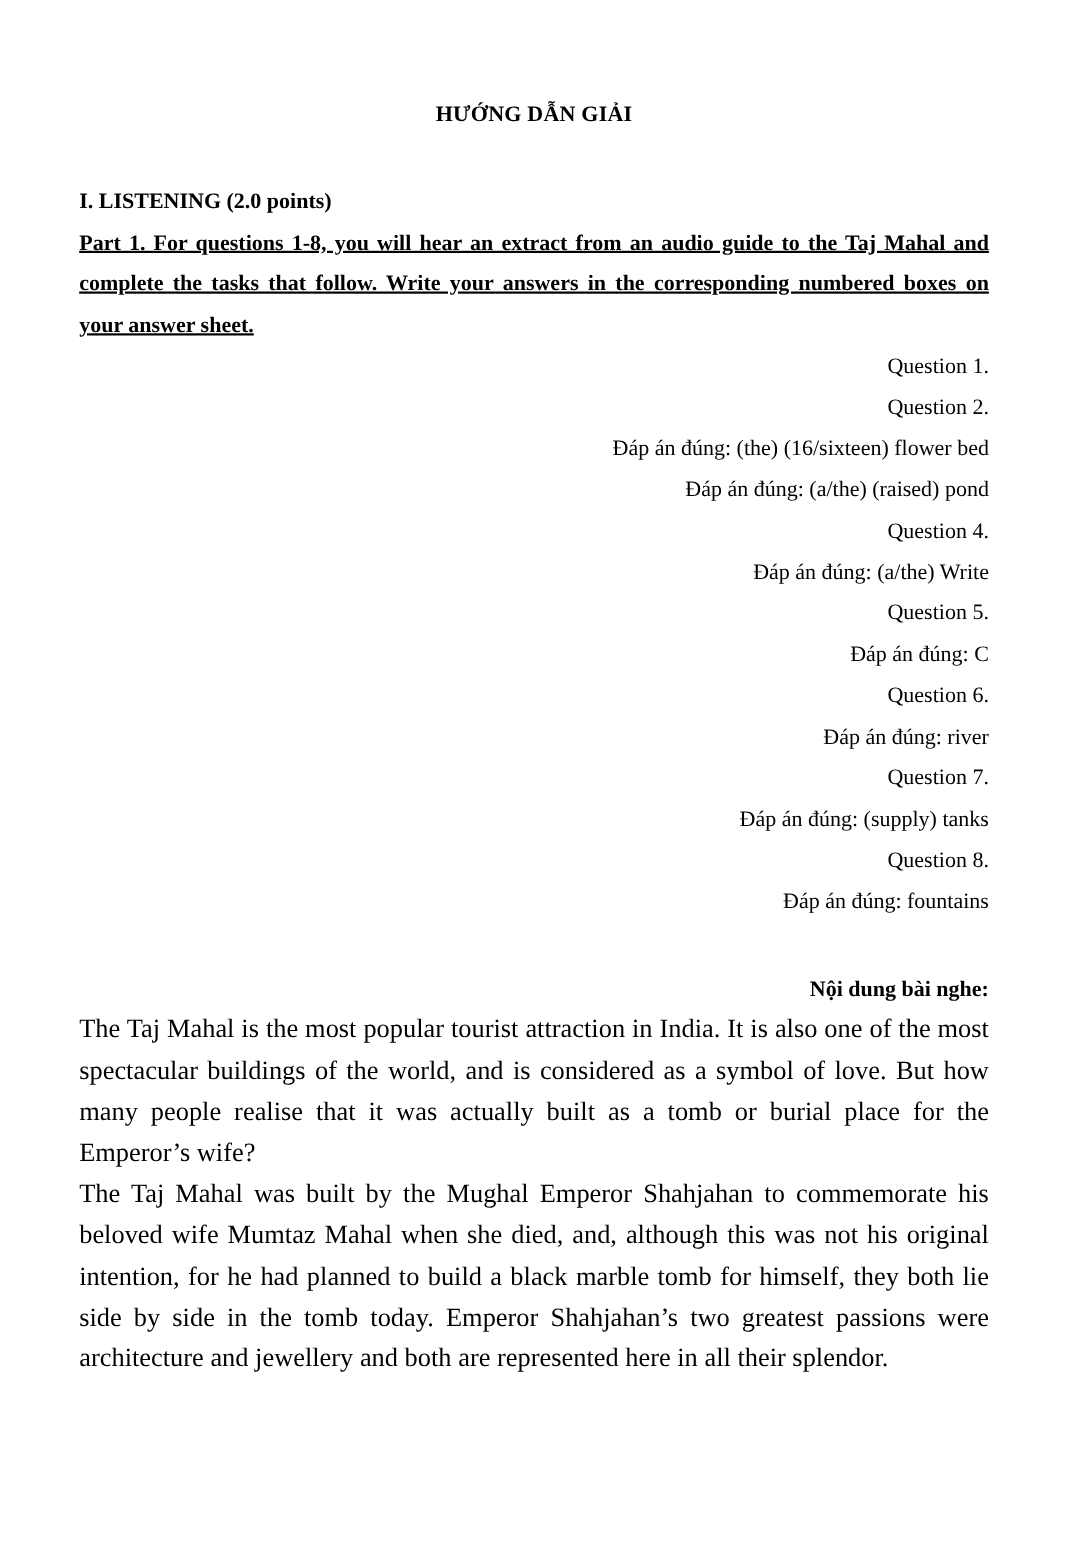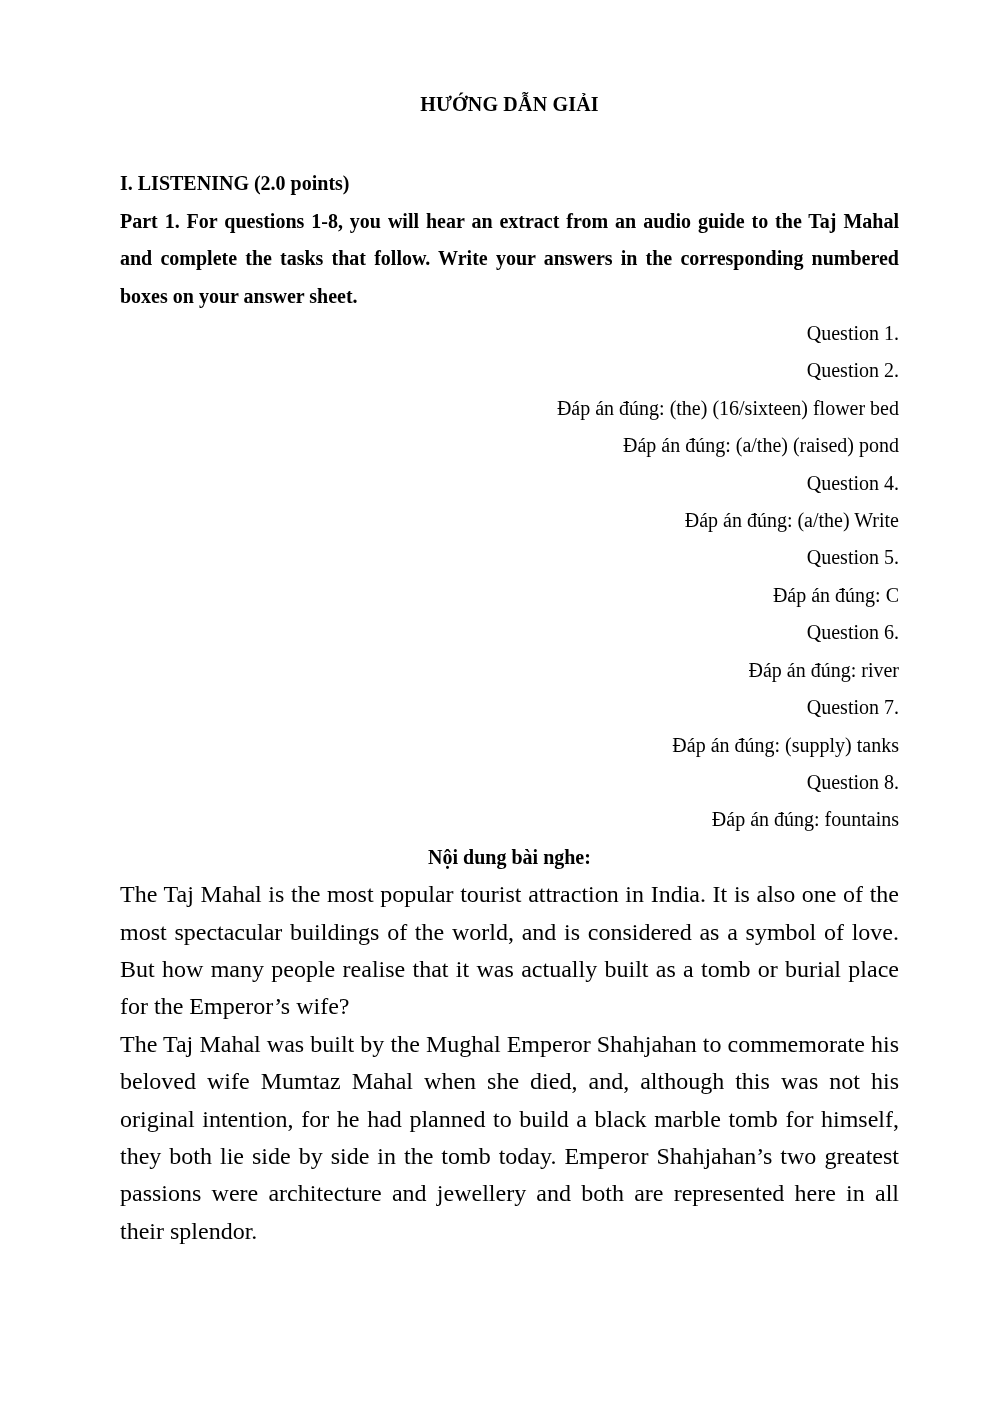--- a/index.html
+++ b/index.html
@@ -6,21 +6,21 @@
   html, body {
     width: 993px;
     height: 1404px;
     background: #ffffff;
     font-family: "Liberation Serif", "DejaVu Serif", serif;
     color: #000000;
   }
   .page {
     width: 993px;
     height: 1404px;
-    padding: 86px 94px 40px 120px;
+    padding: 86px 94px 40px 72px;
     background: #ffffff;
     overflow: hidden;
   }
   .doc-title {
     font-size: 20px;
     font-weight: bold;
     text-align: center;
     line-height: 37.4px;
     margin-bottom: 42px;
     letter-spacing: 0.2px;
@@ -30,32 +30,34 @@
     font-weight: bold;
     line-height: 37.4px;
     text-align: left;
   }
   .instructions {
     font-size: 20px;
     font-weight: bold;
     line-height: 37.4px;
     text-align: justify;
     text-justify: inter-word;
+    text-decoration: underline;
   }
   .qa-line {
     font-size: 20px;
     font-weight: normal;
     line-height: 37.4px;
     text-align: right;
   }
   .transcript-heading {
     font-size: 20px;
     font-weight: bold;
     line-height: 37.4px;
-    text-align: center;
+    text-align: right;
+    margin-top: 42px;
   }
   .body-para {
     font-size: 24px;
     font-weight: normal;
     line-height: 37.4px;
     text-align: justify;
     text-justify: inter-word;
   }
 </style>
 </head>

